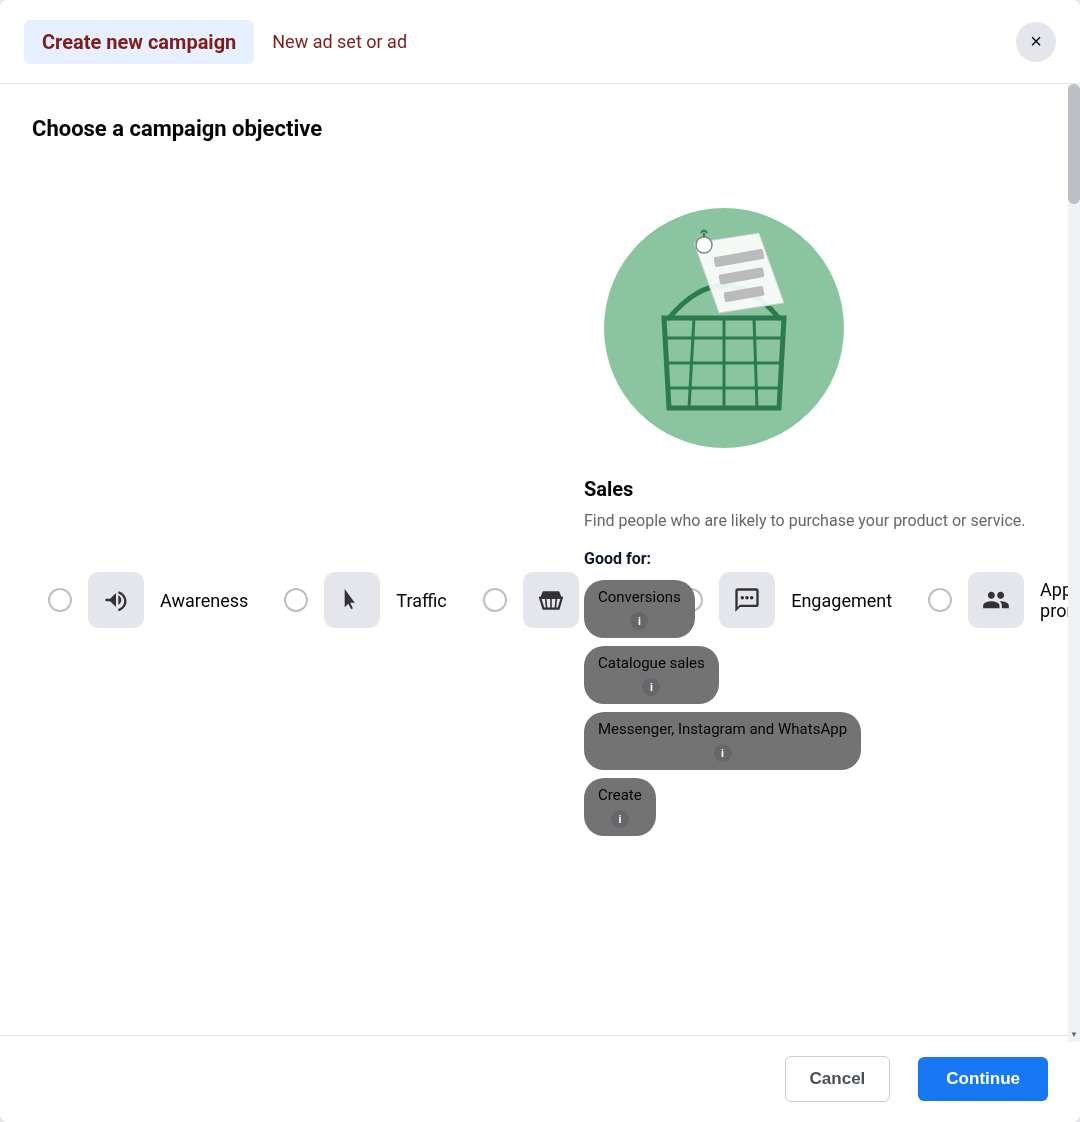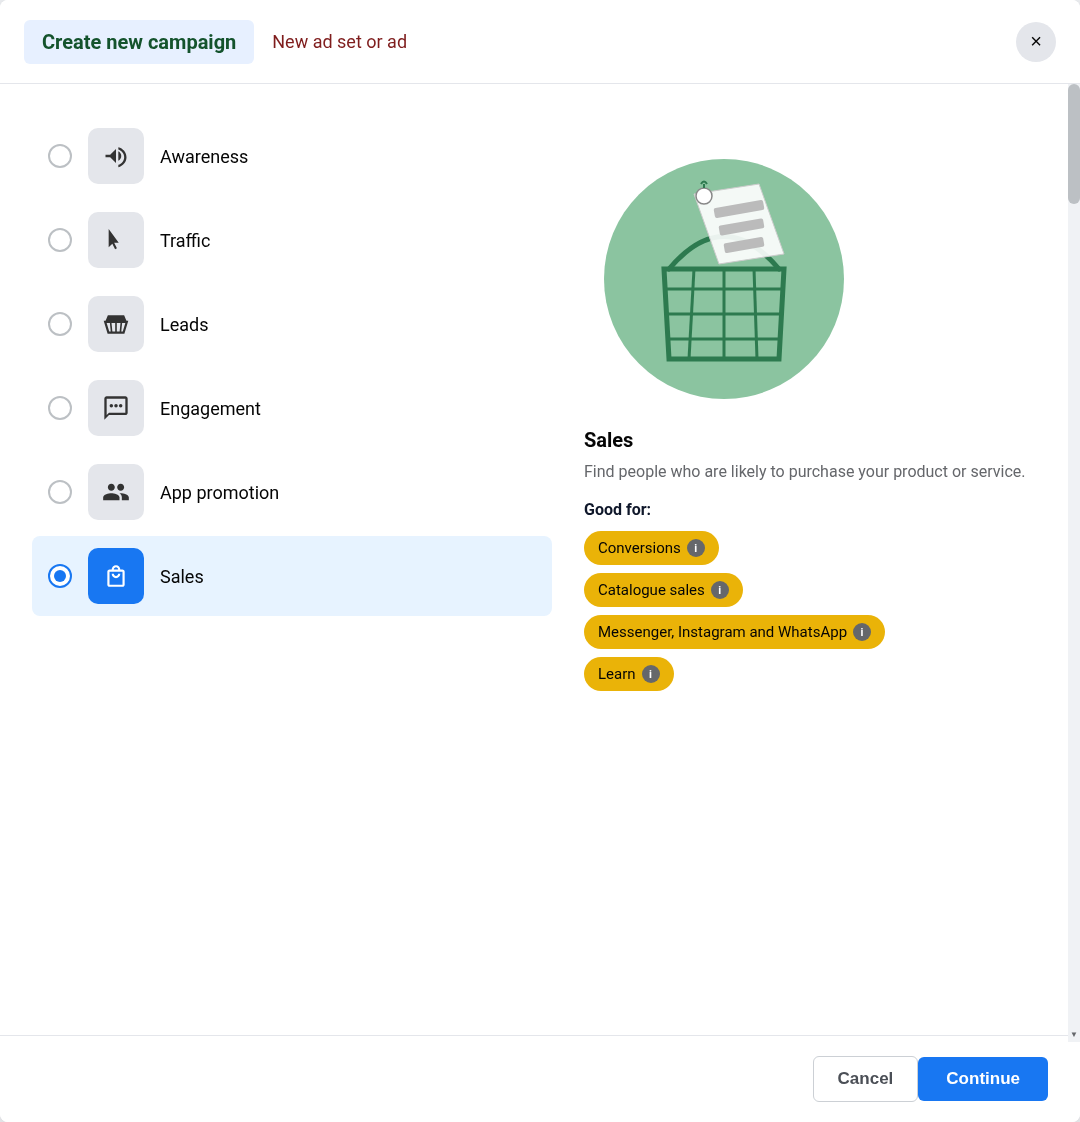--- a/index.html
+++ b/index.html
@@ -31,21 +31,21 @@
       border-bottom: 1px solid #e4e6eb;
       background: #fff;
       flex-shrink: 0;
     }
     .header-tab-active {
       background: #e7f0ff;
       border-radius: 6px;
       padding: 10px 18px;
       font-size: 20px;
       font-weight: 700;
-      color: #14532d;
+      color: #7f1d1d;
       cursor: pointer;
     }
     .header-tab-inactive {
       padding: 10px 18px;
       font-size: 18px;
       color: #7f1d1d;
       cursor: pointer;
     }
     .header-spacer { flex: 1; }
     .close-btn {
@@ -77,21 +77,20 @@
       margin-bottom: 24px;
     }
     .content-area {
       display: flex;
       gap: 32px;
       flex: 1;
     }
     
     .objectives-list {
       display: flex;
-      flex-direction: column;
       gap: 4px;
       width: 520px;
       flex-shrink: 0;
     }
     .objective-item {
       display: flex;
       align-items: center;
       gap: 16px;
       padding: 12px 16px;
       border-radius: 8px;
@@ -173,26 +172,27 @@
     }
     .tags-list {
       display: flex;
       flex-direction: column;
       gap: 8px;
     }
     .tag {
       display: inline-flex;
       align-items: center;
       gap: 6px;
-      background: #eab308;
+      background: #737373;
       border-radius: 20px;
       padding: 8px 14px;
       font-size: 15px;
       color: #050505;
       width: fit-content;
+      flex-direction: column;
     }
     .info-icon {
       display: inline-flex;
       align-items: center;
       justify-content: center;
       width: 18px;
       height: 18px;
       border-radius: 50%;
       background: #65676b;
       color: #fff;
@@ -222,21 +222,21 @@
     .footer-spacer { flex: 1; }
     .btn-cancel {
       padding: 12px 24px;
       border-radius: 6px;
       border: 1px solid #ccd0d5;
       background: #fff;
       font-size: 17px;
       font-weight: 600;
       color: #4b4f56;
       cursor: pointer;
-      margin-right: 0;
+      margin-right: 28px;
     }
     .btn-continue {
       padding: 12px 28px;
       border-radius: 6px;
       border: none;
       background: #1877f2;
       font-size: 17px;
       font-weight: 700;
       color: #fff;
       cursor: pointer;
@@ -281,20 +281,21 @@
 <div class="modal">
 
   <div class="modal-header">
     <div class="header-tab-active">Create new campaign</div>
     <div class="header-tab-inactive">New ad set or ad</div>
     <div class="header-spacer"></div>
     <button class="close-btn">×</button>
   </div>
 
   <div class="modal-body">
+    <div class="section-title">Choose a campaign objective</div>
 
     <div class="content-area">
 
       <div class="objectives-list">
 
         <div class="objective-item">
           <div class="radio-btn"></div>
           <div class="obj-icon-box">
             <svg width="28" height="28" viewBox="0 0 24 24" fill="none" xmlns="http://www.w3.org/2000/svg">
               <path d="M3 11V13H7L12 18V6L7 11H3Z" fill="#333"></path>
@@ -409,21 +410,21 @@
           </div>
           <div class="tag">
             <span>Catalogue sales</span>
             <span class="info-icon">i</span>
           </div>
           <div class="tag">
             <span>Messenger, Instagram and WhatsApp</span>
             <span class="info-icon">i</span>
           </div>
           <div class="tag">
-            <span>Learn</span>
+            <span>Create</span>
             <span class="info-icon">i</span>
           </div>
         </div>
       </div>
     </div>
   </div>
 
   <div class="modal-footer">
     <div class="footer-spacer"></div>
     <button class="btn-cancel">Cancel</button>

